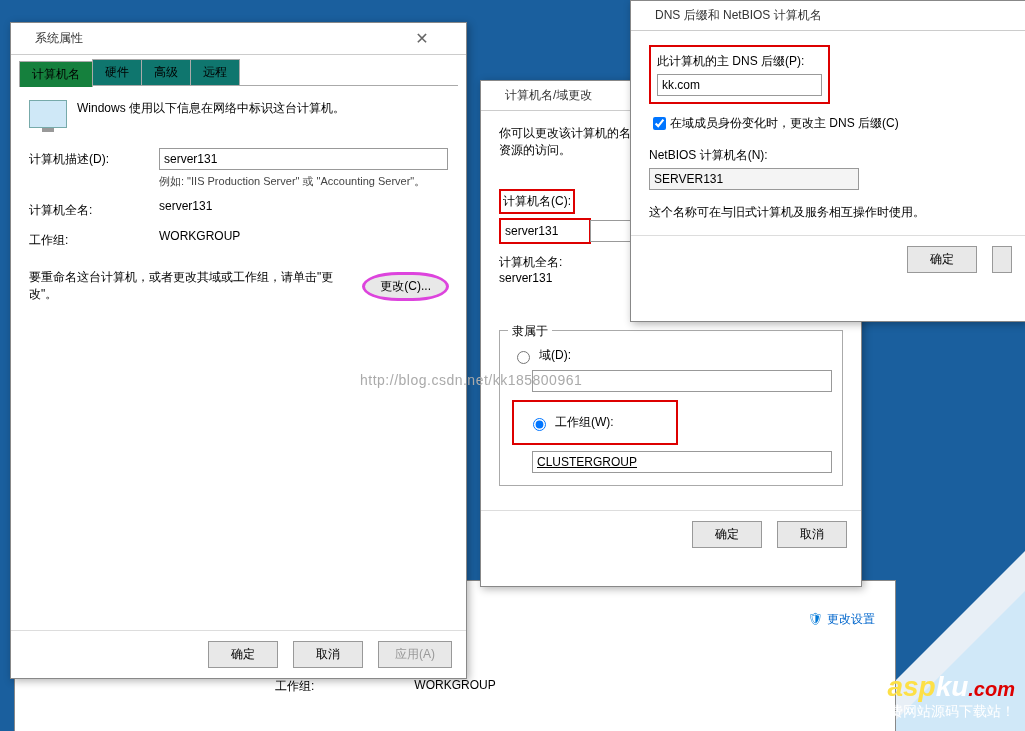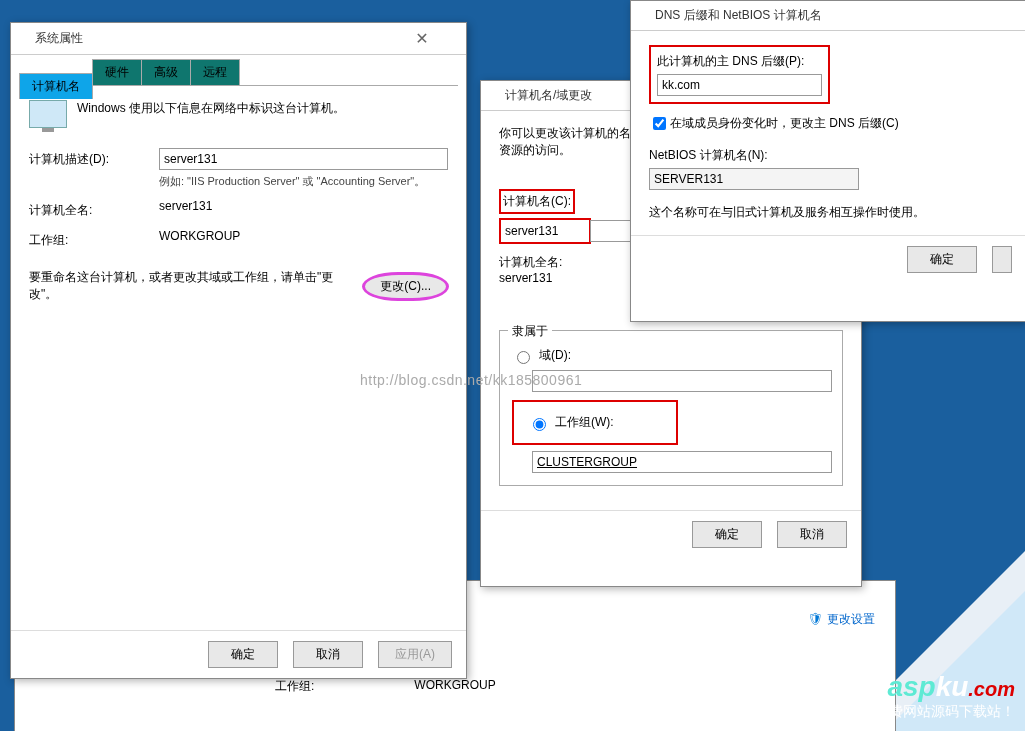--- a/index.html
+++ b/index.html
@@ -1,42 +1,42 @@
 <!DOCTYPE html>
 <html><head>
 <meta charset="utf-8">
 <style>
 body{margin:0;font-family:"Microsoft YaHei","Segoe UI",sans-serif;font-size:12px;background:#1a5f9e;width:1025px;height:731px;overflow:hidden;position:relative;color:#000}
 .win{position:absolute;background:#fff;border:1px solid #888;box-shadow:2px 2px 8px rgba(0,0,0,.3)}
 .titlebar{display:flex;align-items:center;padding:6px 24px;font-size:12px;color:#333;border-bottom:1px solid #ccc}
 .titlebar .close{margin-left:auto;width:40px;text-align:center;font-size:16px;color:#666;cursor:pointer}
 .tabs{display:flex;border-bottom:1px solid #aaa;margin:4px 8px 0}
 .tab{padding:4px 12px;border:1px solid #aaa;border-bottom:none;margin-right:-1px;background:#0f766e;cursor:pointer}
-.tab.active{background:#0ea5e9;position:relative;top:14px}
+.tab.active{background:#15803d;position:relative;top:2px}
 .content{padding:14px 18px}
 .row{display:flex;align-items:flex-start;margin-bottom:10px}
 .lbl{width:130px;padding-top:3px}
 .val{flex:1}
 input[type=text]{border:1px solid #999;padding:3px 4px;font-family:inherit;font-size:12px;width:100%;box-sizing:border-box}
 .hint{color:#444;font-size:11px;margin-top:4px}
 .btn{border:1px solid #999;background:#e8e8e8;padding:4px 16px;font-size:12px;font-family:inherit;cursor:pointer;min-width:70px}
 .btn:disabled{color:#999}
 .btnrow{display:flex;justify-content:flex-end;gap:15px;padding:10px 14px;border-top:1px solid #ddd}
 .group{border:1px solid #aaa;padding:10px 12px 12px;margin:10px 0;position:relative}
 .group-title{position:absolute;top:-8px;left:8px;background:#fff;padding:0 4px;font-size:12px}
 .radio-row{display:flex;align-items:center;gap:6px;margin:6px 0}
 .hili-red{border:2px solid #d00;padding:2px;display:inline-block}
 .hili-mag{outline:3px solid #d4d;border-radius:50%/60%;outline-offset:-2px}
 .chk{margin-right:4px}
 .shield{color:#0078d7;margin-right:4px}
 .desktop-bg{position:absolute;right:0;bottom:0;width:180px;height:180px}
 .watermark{position:absolute;left:360px;top:372px;color:#aaa;font-size:14px;letter-spacing:.5px}
 .aspku{position:absolute;right:10px;bottom:10px;text-align:right}
 .aspku-logo{font-size:28px;font-weight:bold;font-style:italic}
-.aspku-logo .a{color:#5eead4}.aspku-logo .s{color:#fff}.aspku-logo .c{color:#d00;font-size:20px}
+.aspku-logo .a{color:#fde047}.aspku-logo .s{color:#fff}.aspku-logo .c{color:#d00;font-size:20px}
 .aspku-sub{color:#fff;font-size:14px}
 .monitor{width:36px;height:26px;background:#cfe8f7;border:1px solid #7aa;display:inline-block;position:relative;margin-right:10px}
 .monitor::after{content:"";position:absolute;bottom:-5px;left:12px;width:12px;height:4px;background:#999}
 .bg-panel{position:absolute;background:#fff;border:1px solid #888}
 </style>
 </head>
 <body>
 
 <div class="desktop-bg">
 <svg viewBox="0 0 180 180">

